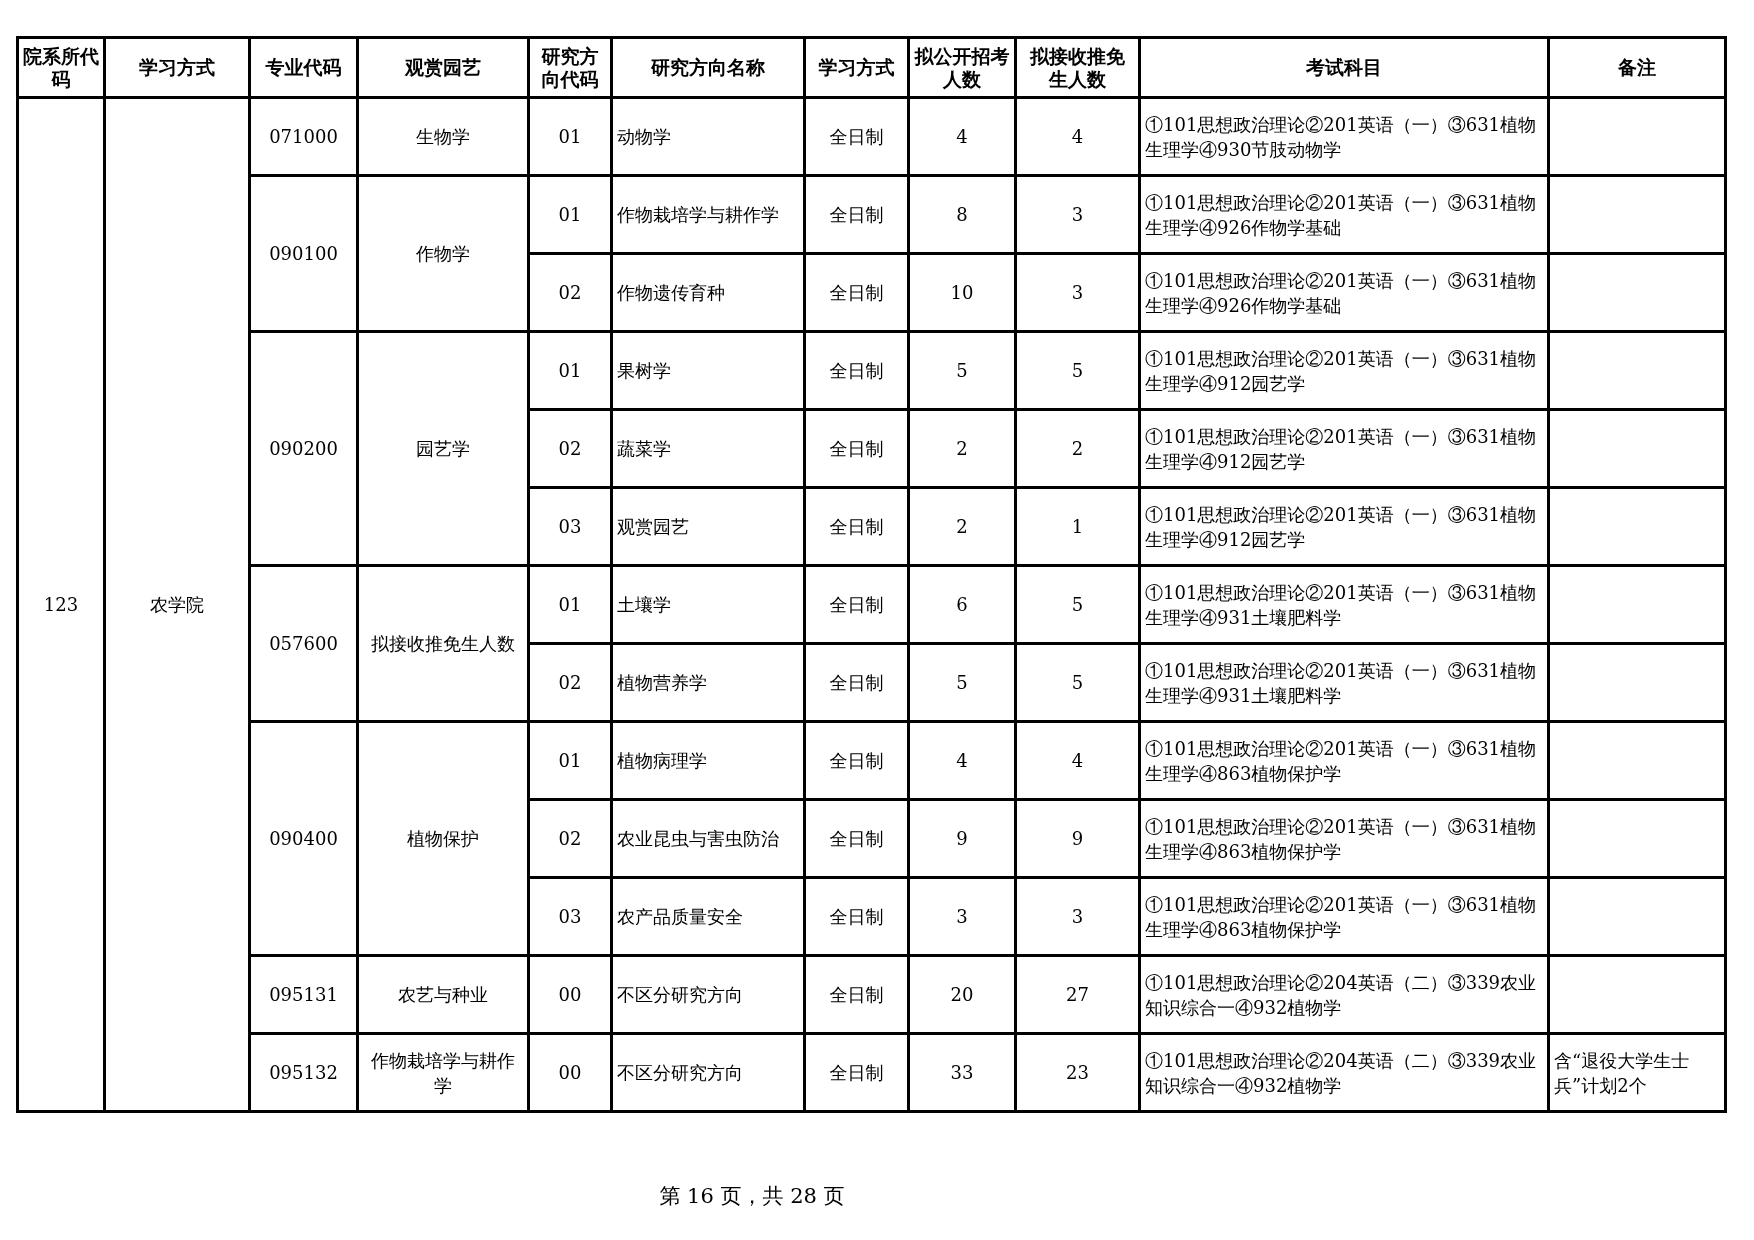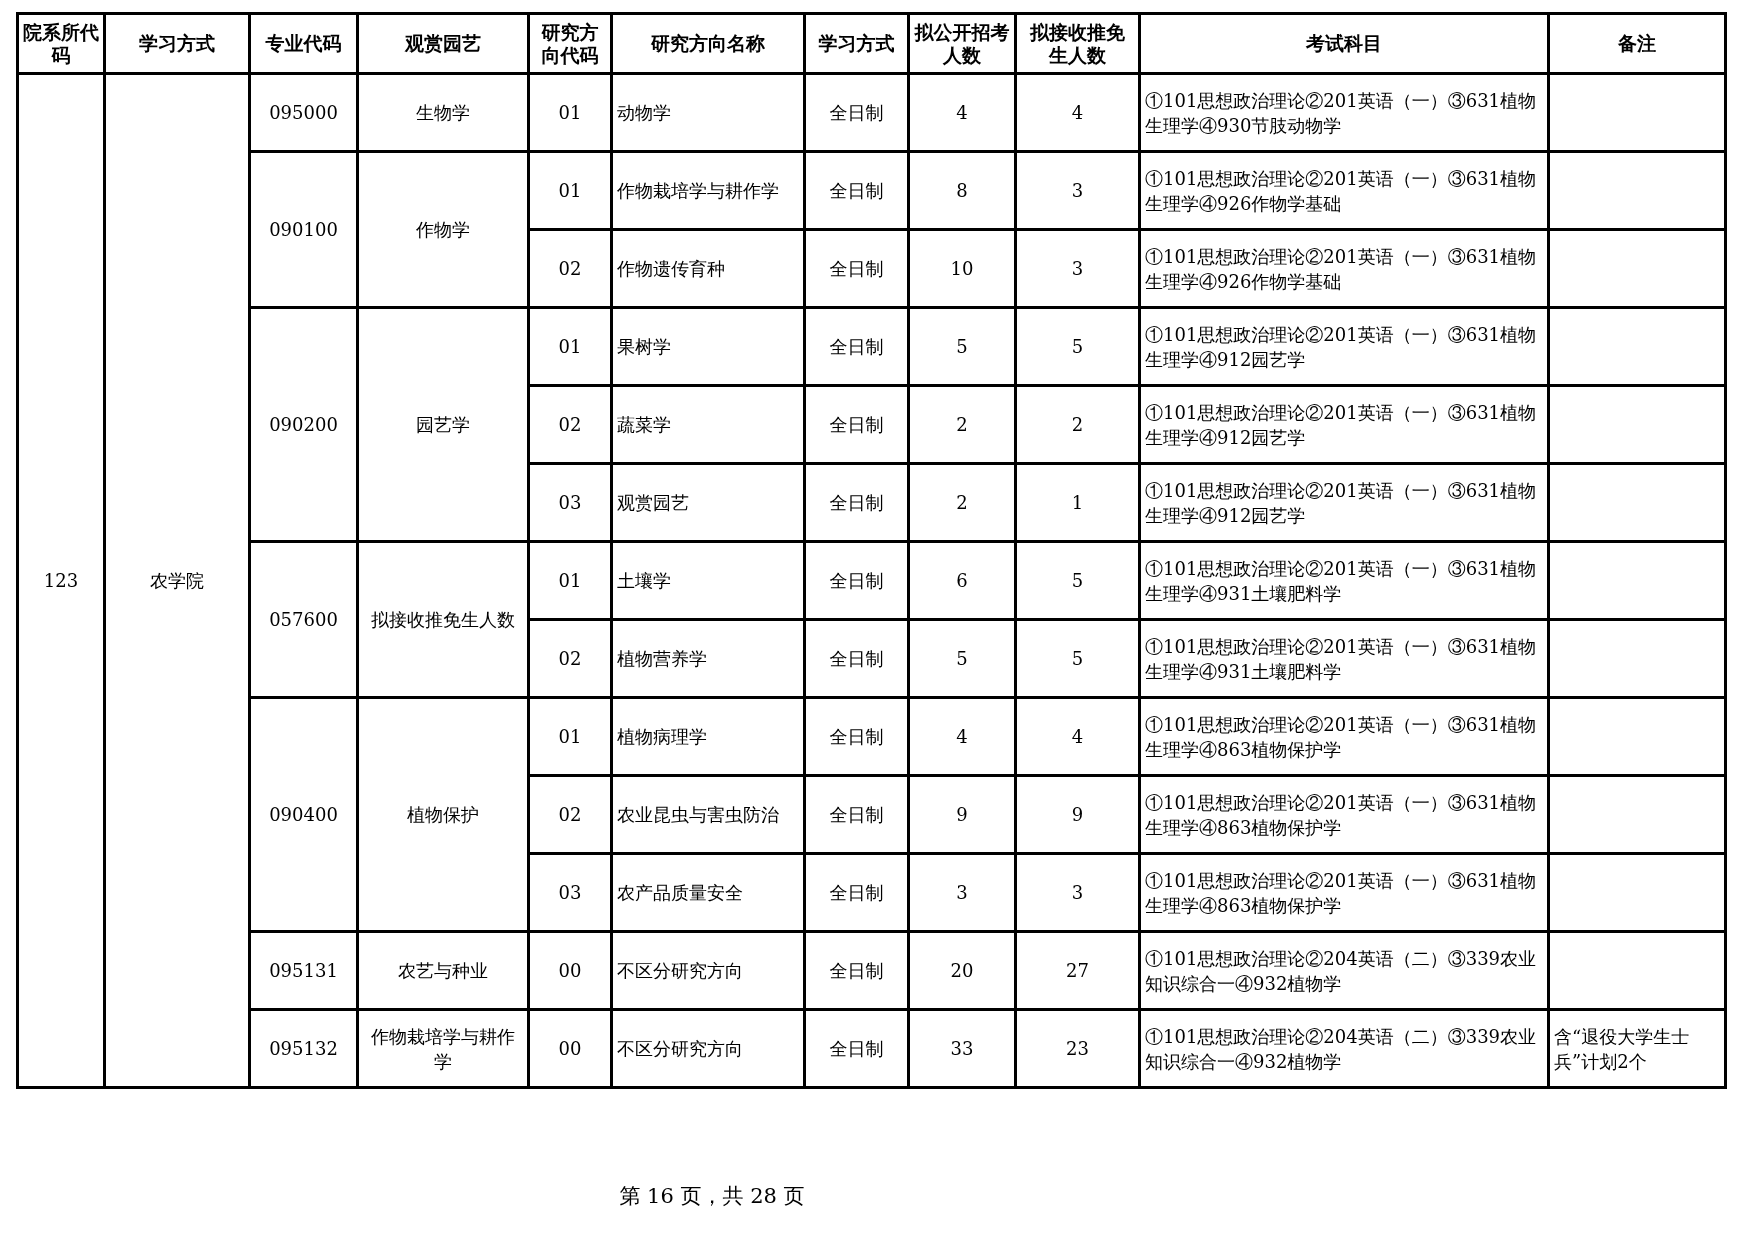--- a/index.html
+++ b/index.html
@@ -1,28 +1,28 @@
 <!DOCTYPE html>
 <html><head>
 <meta charset="utf-8">
 <style>
   html, body { margin: 0; padding: 0; background: #ffffff; }
   body { width: 1754px; height: 1240px; position: relative; overflow: hidden;
          font-family: "DejaVu Serif", "Liberation Serif", serif; color: #000; }
-  table.plan { position: absolute; left: 16px; top: 12px; border-collapse: collapse;
+  table.plan { position: absolute; left: 16px; top: 36px; border-collapse: collapse;
                table-layout: fixed; width: 1708px; }
   table.plan th, table.plan td { border: 3px solid #000; padding: 0 4px; box-sizing: border-box;
                vertical-align: middle; }
   table.plan th { height: 60px; font-family: "DejaVu Sans", "Liberation Sans", sans-serif;
                font-weight: bold; font-size: 19px; line-height: 23px; text-align: center; }
   table.plan td { height: 78px; font-size: 18px; line-height: 25px; }
   td.c { text-align: center; }
   td.l { text-align: left; }
   .footer { position: absolute; left: 0; width: 1424px; top: 1182px; text-align: center;
-            font-size: 21px; font-family: "DejaVu Serif", "Liberation Serif", serif; }
+            font-size: 21px; font-family: "DejaVu Serif", "Liberation Serif", serif; padding-left: 40px; }
 </style>
 </head>
 <body>
 
 <table class="plan">
   <colgroup>
     <col style="width:87px">
       <col style="width:145px">
       <col style="width:108px">
       <col style="width:171px">
@@ -47,21 +47,21 @@
       <th>拟接收推免生人数</th>
       <th>考试科目</th>
       <th>备注</th>
     </tr>
   </thead>
   <tbody>
 
     <tr>
       <td class="c" rowspan="13">123</td>
       <td class="c" rowspan="13">农学院</td>
-      <td class="c">095000</td>
+      <td class="c">071000</td>
       <td class="c">生物学</td>
       <td class="c">01</td>
       <td class="l">动物学</td>
       <td class="c">全日制</td>
       <td class="c">4</td>
       <td class="c">4</td>
       <td class="l">①101思想政治理论②201英语（一）③631植物生理学④930节肢动物学</td>
       <td class="l"></td>
     </tr>
 

